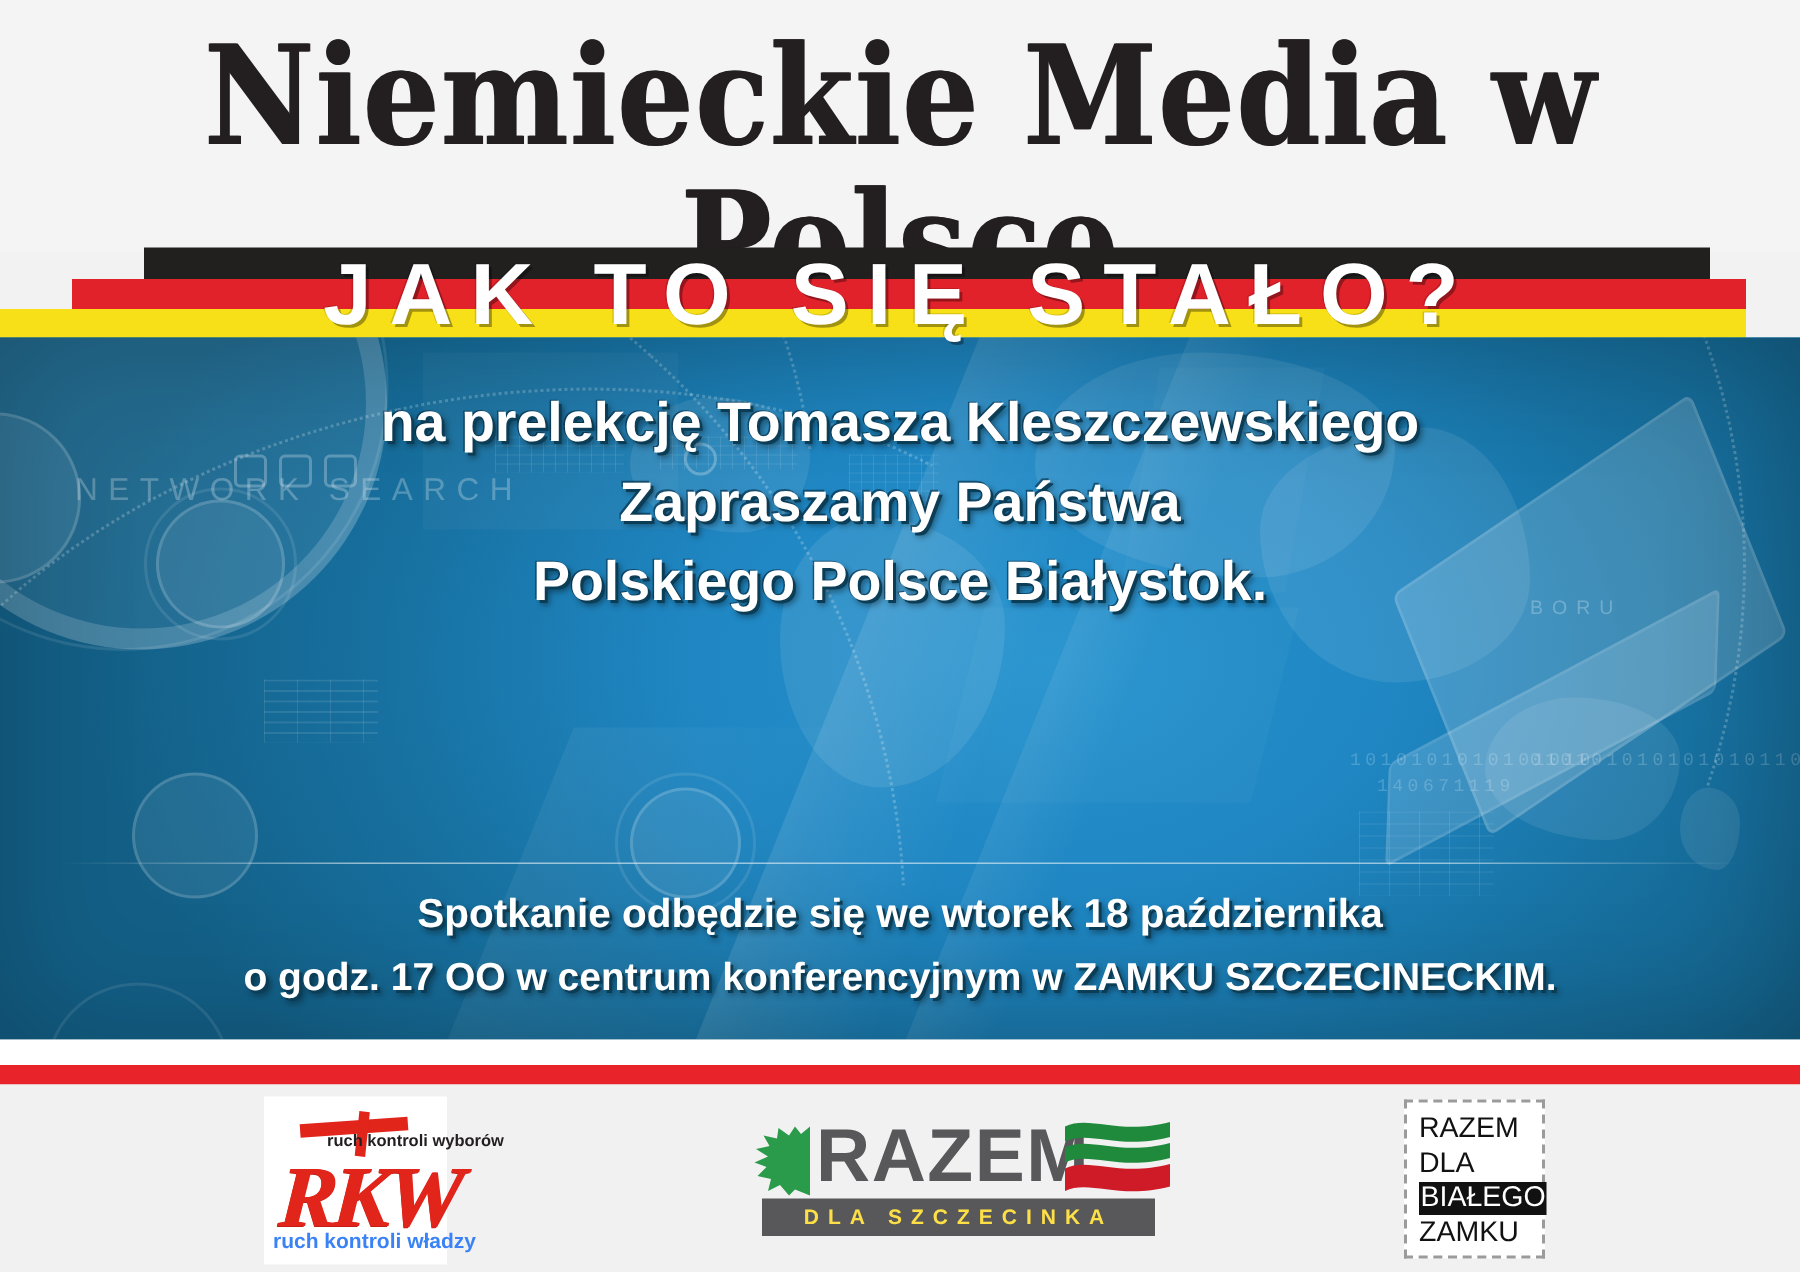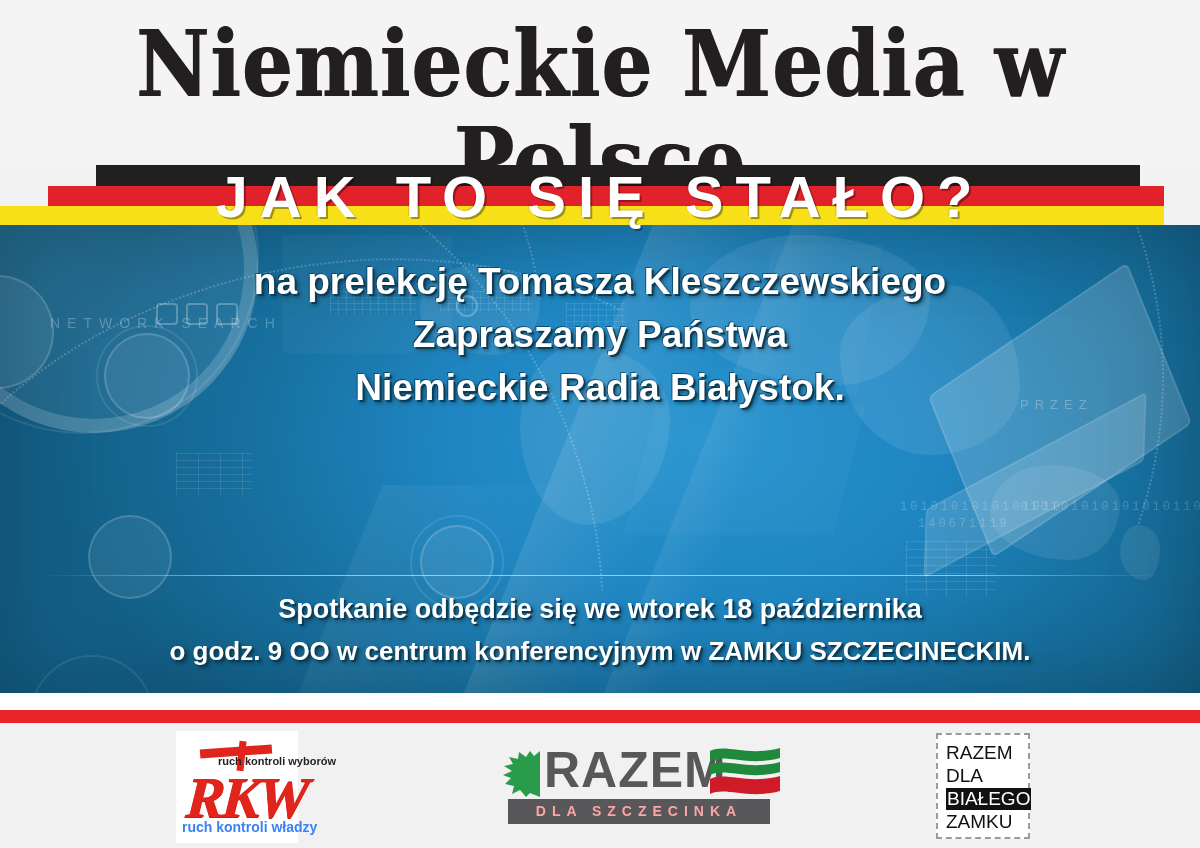--- a/index.html
+++ b/index.html
@@ -90,21 +90,21 @@
 
   
   .arc{
     position:absolute;border-radius:50%;
     border:2px dotted rgba(255,255,255,.22);
     border-color:rgba(255,255,255,.22) transparent transparent transparent;
   }
 
   .hud-label{
     position:absolute;
-    font-size:14px;letter-spacing:7px;
+    font-size:21px;letter-spacing:7px;
     color:rgba(255,255,255,.26);
     font-family:"Liberation Sans",sans-serif;
     white-space:nowrap;
   }
   .binary{
     position:absolute;
     font-family:"Liberation Mono","DejaVu Sans Mono",monospace;
     font-size:12px;letter-spacing:3px;
     color:rgba(255,255,255,.20);
     white-space:nowrap;
@@ -232,21 +232,21 @@
     color:#58585a;letter-spacing:1px;
   }
   .razem-tree{position:absolute;left:2px;top:4px;width:50px;height:50px;}
   .razem-wave{position:absolute;left:210px;top:0px;width:74px;height:52px;}
   .razem-bar{
     position:absolute;left:10px;top:54px;width:262px;height:25px;
     background:#58585a;
   }
   .razem-bar span{
     display:block;text-align:center;line-height:25px;
-    color:#fca5a5;font-size:14px;letter-spacing:6px;font-weight:bold;
+    color:#fde047;font-size:14px;letter-spacing:6px;font-weight:bold;
     font-family:"Liberation Sans",sans-serif;
   }
 
   
   .logo-rdbb{
     position:absolute;left:936px;top:10px;width:94px;height:106px;
     border:2px dashed #9b9b9b;background:#ffffff;
     padding:6px 8px;box-sizing:border-box;
   }
   .rdbb-line{
@@ -305,21 +305,21 @@
     <div class="arc" style="left:-420px;top:-120px;width:1020px;height:1020px;transform:rotate(42deg);"></div>
     <div class="arc" style="left:-120px;top:40px;width:900px;height:640px;transform:rotate(-12deg);"></div>
     <div class="arc" style="left:260px;top:-300px;width:900px;height:900px;transform:rotate(64deg);"></div>
 
     <div class="mini-icon" style="left:156px;top:78px;"></div>
     <div class="mini-icon" style="left:186px;top:78px;"></div>
     <div class="mini-icon" style="left:216px;top:78px;"></div>
     <div class="mini-icon" style="left:456px;top:70px;border-radius:50%;"></div>
 
     <div class="hud-label" style="left:50px;top:90px;">NETWORK SEARCH</div>
-    <div class="hud-label" style="left:1020px;top:172px;font-size:13px;letter-spacing:6px;">PRZEZ</div>
+    <div class="hud-label" style="left:1020px;top:172px;font-size:13px;letter-spacing:6px;">BORU</div>
 
     <div class="binary" style="left:900px;top:275px;">1010101010101010</div>
     <div class="binary" style="left:1020px;top:275px;">010101010101010110</div>
     <div class="binary" style="left:918px;top:292px;">140671119</div>
 
     <div class="grid-patch" style="left:330px;top:66px;width:86px;height:24px;"></div>
     <div class="grid-patch" style="left:440px;top:66px;width:92px;height:22px;"></div>
     <div class="grid-patch" style="left:566px;top:78px;width:60px;height:34px;"></div>
     <div class="grid-patch" style="left:176px;top:228px;width:76px;height:42px;background-size:22px 7px;"></div>
     <div class="grid-patch" style="left:906px;top:316px;width:90px;height:56px;background-size:20px 8px;"></div>
@@ -337,26 +337,26 @@
 
     <div class="ring" style="left:30px;top:430px;width:120px;height:120px;"></div>
 
     <div class="divider-line" style="top:350px;"></div>
   </div>
   <div class="edge-fade"></div>
 
   <div class="main-copy">
     <span class="ln">na prelekcję Tomasza Kleszczewskiego</span>
     <span class="ln">Zapraszamy Państwa</span>
-    <span class="ln">Niemieckie Radia Białystok.</span>
+    <span class="ln">Polskiego Polsce Białystok.</span>
   </div>
 
   <div class="details">
     <span class="ln">Spotkanie odbędzie się we wtorek 18 października</span>
-    <span class="ln ln2">o godz. 9 OO w  centrum konferencyjnym w ZAMKU SZCZECINECKIM.</span>
+    <span class="ln ln2">o godz. 17 OO w  centrum konferencyjnym w ZAMKU SZCZECINECKIM.</span>
   </div>
 
   <div class="white-band"></div>
   <div class="red-band"></div>
 
   <div class="footer">
 
     <div class="logo-rkw">
       <div class="rkw-slash"></div>
       <div class="rkw-slash2"></div>

